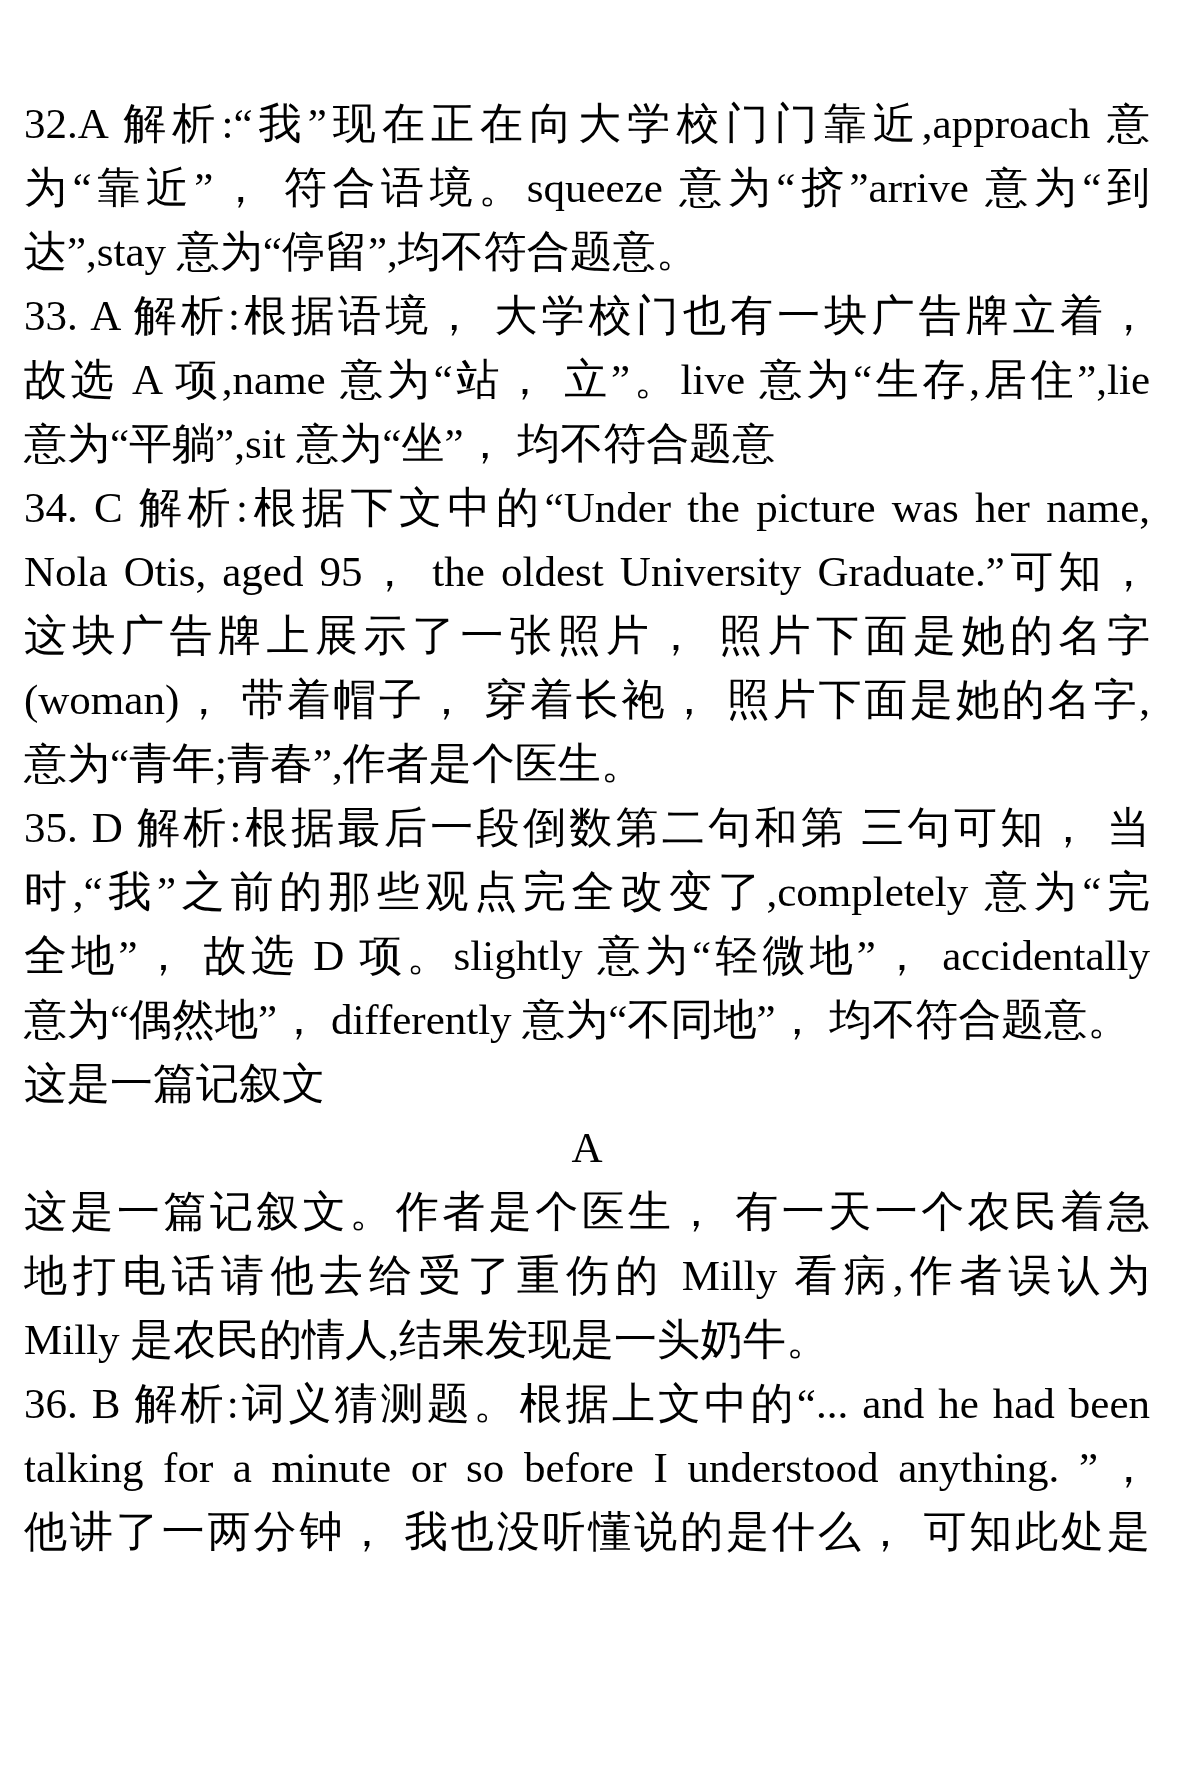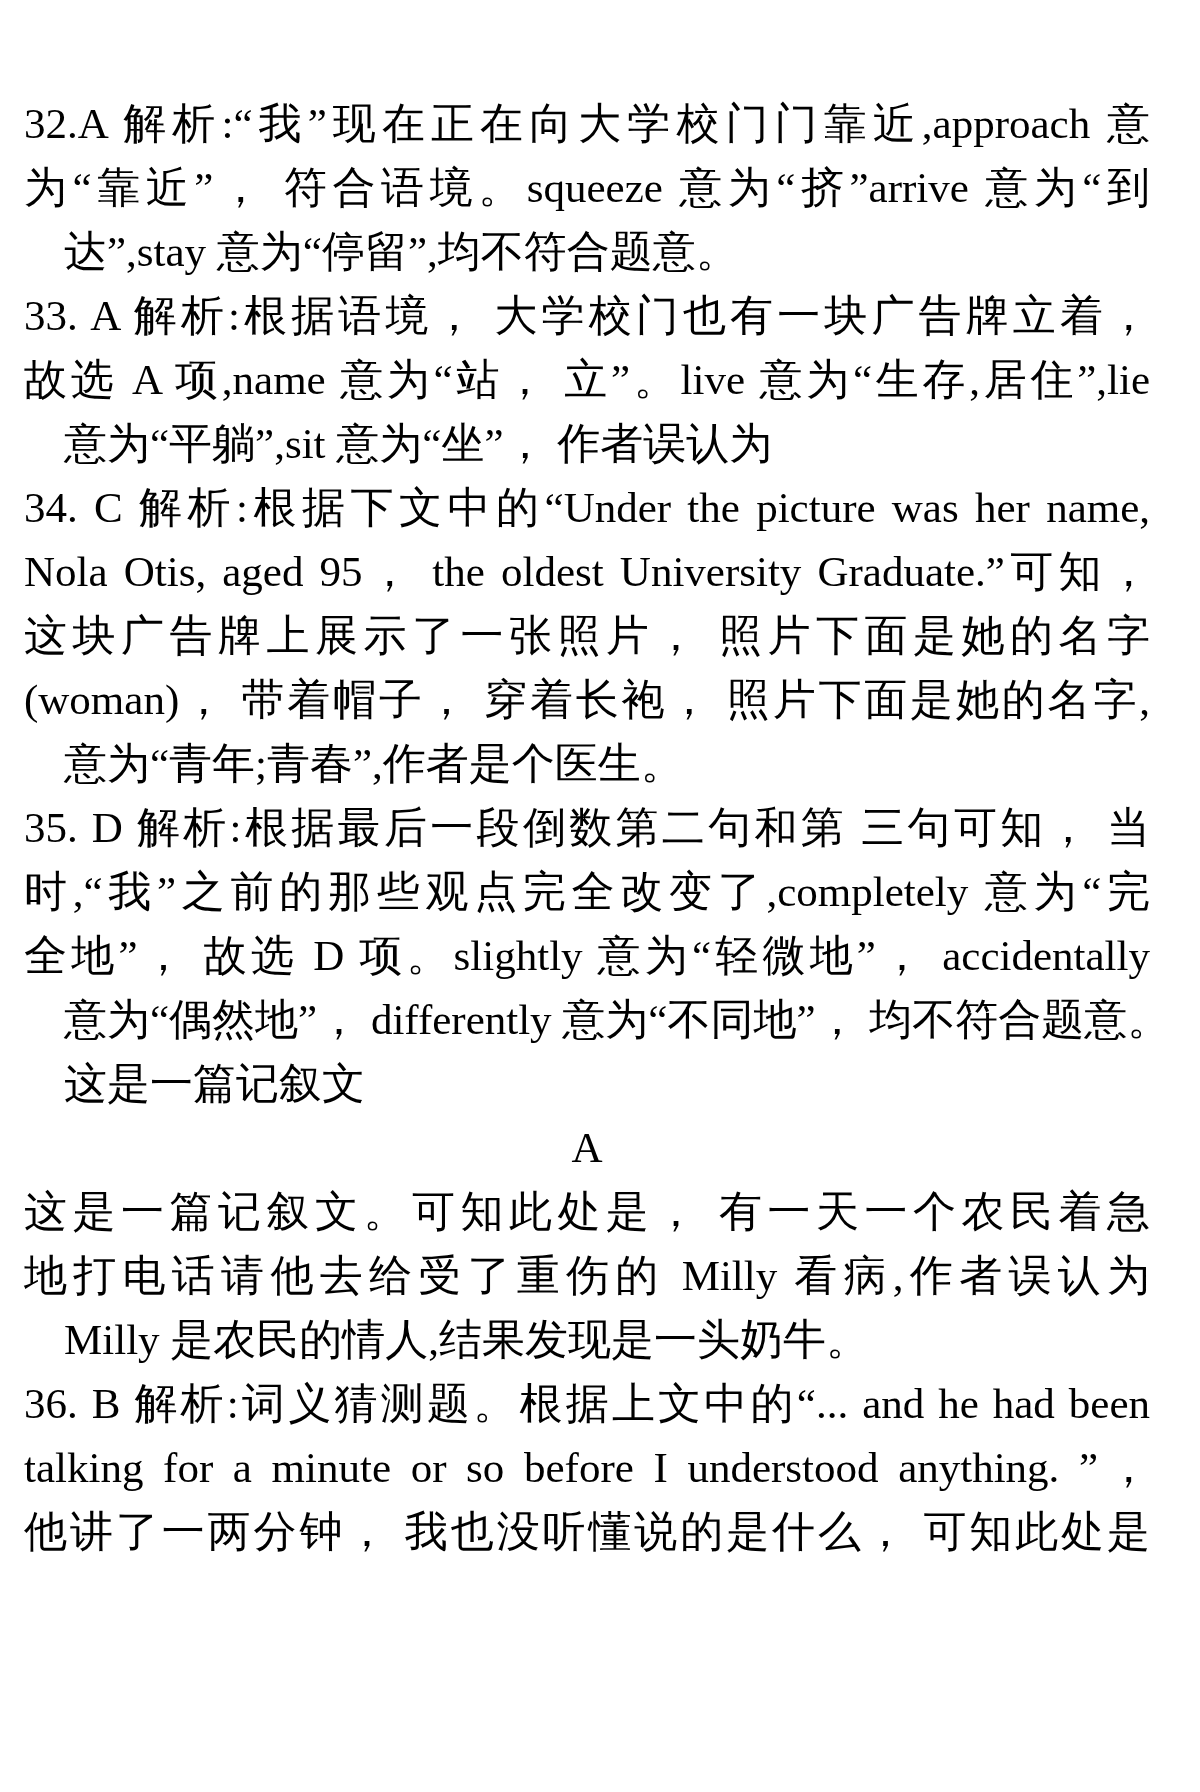--- a/index.html
+++ b/index.html
@@ -24,47 +24,46 @@
     font-size: 43px;
     line-height: 64px;
     height: 64px;
     white-space: nowrap;
     text-align: justify;
     text-align-last: justify;
   }
   .line.end {
     text-align: left;
     text-align-last: left;
-    margin-left: 40px;
   }
   .line.center {
     text-align: center;
     text-align-last: center;
   }
 </style>
 </head>
 <body>
 
 <div class="page">
   <div class="line">32.A 解析:“我”现在正在向大学校门门靠近,approach 意</div>
   <div class="line">为“靠近”， 符合语境。squeeze 意为“挤”arrive 意为“到</div>
   <div class="line end">达”,stay 意为“停留”,均不符合题意。</div>
   <div class="line">33. A 解析:根据语境， 大学校门也有一块广告牌立着，</div>
   <div class="line">故选 A 项,name 意为“站， 立”。live 意为“生存,居住”,lie</div>
-  <div class="line end">意为“平躺”,sit 意为“坐”， 作者误认为</div>
+  <div class="line end">意为“平躺”,sit 意为“坐”， 均不符合题意</div>
   <div class="line">34. C 解析:根据下文中的“Under the picture was her name,</div>
   <div class="line">Nola Otis, aged 95， the oldest University Graduate.”可知，</div>
   <div class="line">这块广告牌上展示了一张照片， 照片下面是她的名字</div>
   <div class="line">(woman)， 带着帽子， 穿着长袍， 照片下面是她的名字,</div>
   <div class="line end">意为“青年;青春”,作者是个医生。</div>
   <div class="line">35. D 解析:根据最后一段倒数第二句和第 三句可知， 当</div>
   <div class="line">时,“我”之前的那些观点完全改变了,completely  意为“完</div>
   <div class="line">全地”， 故选 D 项。slightly  意为“轻微地”， accidentally</div>
   <div class="line end">意为“偶然地”， differently 意为“不同地”， 均不符合题意。</div>
   <div class="line end">这是一篇记叙文</div>
   <div class="line center">A</div>
-  <div class="line">这是一篇记叙文。可知此处是， 有一天一个农民着急</div>
+  <div class="line">这是一篇记叙文。作者是个医生， 有一天一个农民着急</div>
   <div class="line">地打电话请他去给受了重伤的 Milly 看病,作者误认为</div>
   <div class="line end">Milly 是农民的情人,结果发现是一头奶牛。</div>
   <div class="line">36. B 解析:词义猜测题。根据上文中的“... and he had been</div>
   <div class="line">talking for a minute or so before I understood anything. ”，</div>
   <div class="line">他讲了一两分钟， 我也没听懂说的是什么， 可知此处是</div>
 </div>
 
 </body></html>

